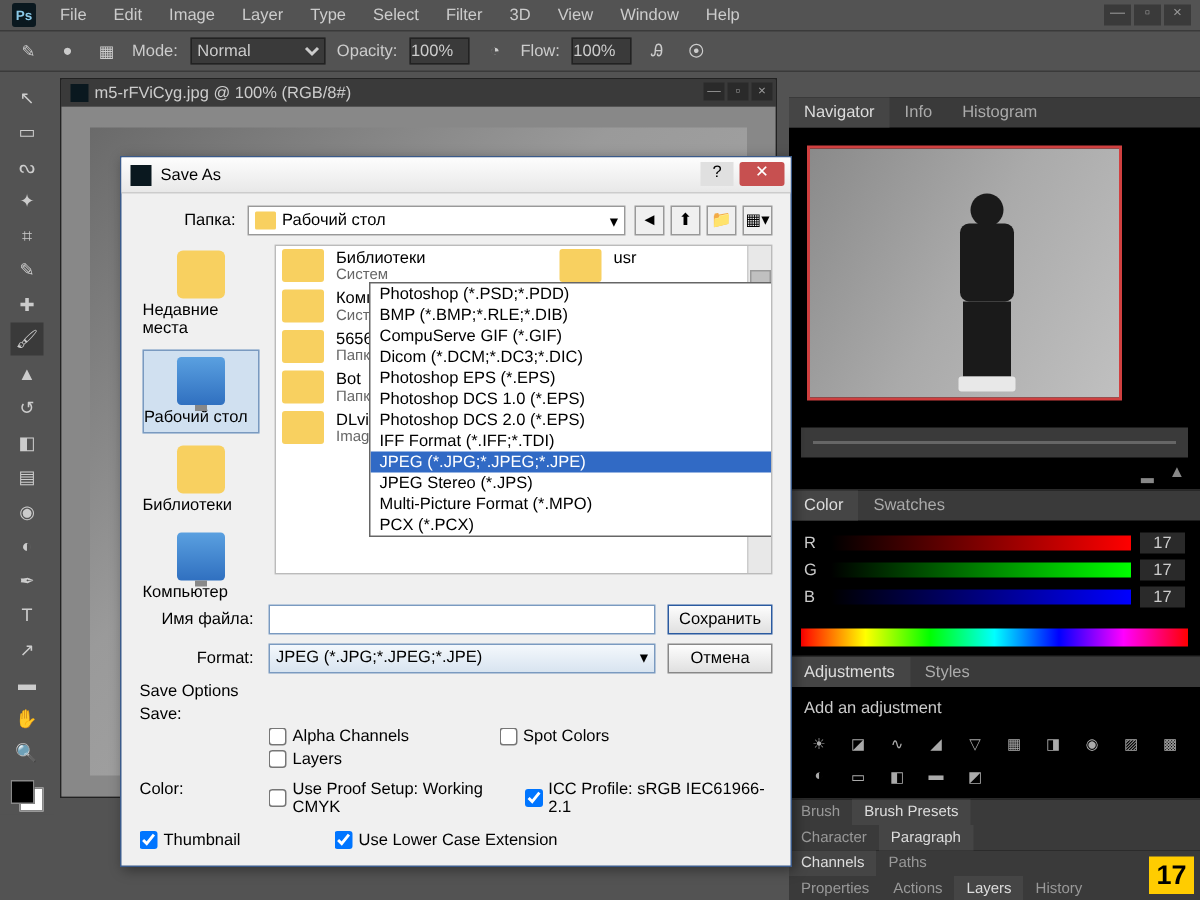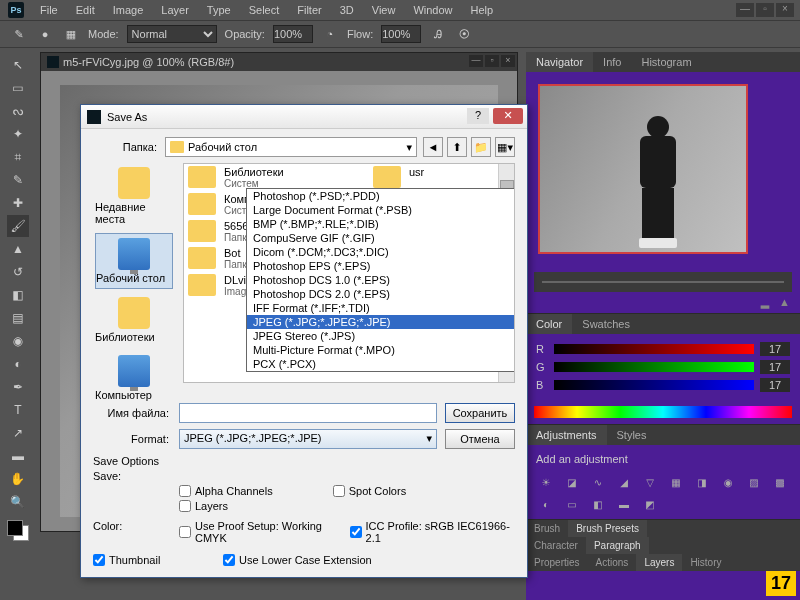--- a/index.html
+++ b/index.html
@@ -20,21 +20,21 @@
 .doctitle .dwbtns{position:absolute;right:2px;top:2px;display:flex;gap:2px}
 .doctitle .dwbtns div{width:14px;height:12px;background:#2a2a2a;color:#999;text-align:center;font-size:9px;line-height:11px}
 .docbody{background:#888;height:calc(100% - 18px);display:flex;align-items:center;justify-content:center}
 .docimg{width:92%;height:94%;background:linear-gradient(135deg,#6a6a6a 0%,#9a9a9a 40%,#b0b0b0 100%);position:relative;overflow:hidden}
 .ltool{position:absolute;left:0;top:48px;width:36px;background:#535353;display:flex;flex-direction:column;align-items:center;padding-top:6px}
 .ltool div{width:22px;height:22px;margin-bottom:1px;display:flex;align-items:center;justify-content:center;color:#ccc;font-size:12px}
 .ltool .sel{background:#3a3a3a}
 .swatch{width:24px;height:24px;position:relative;margin-top:6px}
 .swatch .fg{position:absolute;width:16px;height:16px;background:#000;border:1px solid #888;top:0;left:0}
 .swatch .bg{position:absolute;width:16px;height:16px;background:#fff;border:1px solid #888;bottom:0;right:0}
-.rpanel{position:absolute;right:0;top:52px;width:274px;bottom:0;background:#4c1d95}
+.rpanel{position:absolute;right:0;top:65px;width:274px;bottom:0;background:#000000}
 .rtabs{height:20px;background:#3a3a3a;display:flex;color:#aaa;font-size:10px}
 .rtabs span{padding:4px 10px}
 .rtabs .act{background:#454545;color:#ddd}
 .navimg{height:200px;padding:12px;position:relative}
 .navimg .thumb{width:210px;height:170px;background:linear-gradient(120deg,#8a8a8a 0%,#aaa 50%,#c0c0c0 100%);border:2px solid #d04040;position:relative;overflow:hidden}
 .navimg .person{position:absolute;left:95px;top:30px;width:50px;height:120px}
 .navimg .head{width:22px;height:22px;background:#1a1a1a;border-radius:50%;margin-left:12px}
 .navimg .body{width:36px;height:52px;background:#1a1a1a;margin-top:-2px;margin-left:5px;border-radius:6px}
 .navimg .legs{width:32px;height:50px;background:#1a1a1a;margin-left:7px}
 .navimg .shoe{width:38px;height:10px;background:#e8e8e8;margin-left:4px;border-radius:2px}
@@ -254,20 +254,24 @@
   <div class="psec">
     <div class="btabs">
         <span>Brush</span>
         <span class="act">Brush Presets</span>
       </div>
     <div class="btabs">
         <span>Character</span>
         <span class="act">Paragraph</span>
       </div>
     <div class="btabs">
+        <span class="act">Channels</span>
+        <span>Paths</span>
+      </div>
+    <div class="btabs">
         <span>Properties</span>
         <span>Actions</span>
         <span class="act">Layers</span>
         <span>History</span>
       </div>
   </div>
 </div>
 
 <div class="corner">17</div>
 
@@ -350,21 +354,20 @@
             <div class="finfo">
               <div class="fname">DLvid</div>
               <div class="fsub">Image</div>
             </div>
           </div>
         <div class="scrollbar">
             <div class="thumb"></div>
           </div>
         <div class="dropdown" id="fmt-dd">
             <div>Photoshop (*.PSD;*.PDD)</div>
-            <div>Large Document Format (*.PSB)</div>
             <div>BMP (*.BMP;*.RLE;*.DIB)</div>
             <div>CompuServe GIF (*.GIF)</div>
             <div>Dicom (*.DCM;*.DC3;*.DIC)</div>
             <div>Photoshop EPS (*.EPS)</div>
             <div>Photoshop DCS 1.0 (*.EPS)</div>
             <div>Photoshop DCS 2.0 (*.EPS)</div>
             <div>IFF Format (*.IFF;*.TDI)</div>
             <div class="hl">JPEG (*.JPG;*.JPEG;*.JPE)</div>
             <div>JPEG Stereo (*.JPS)</div>
             <div>Multi-Picture Format (*.MPO)</div>

